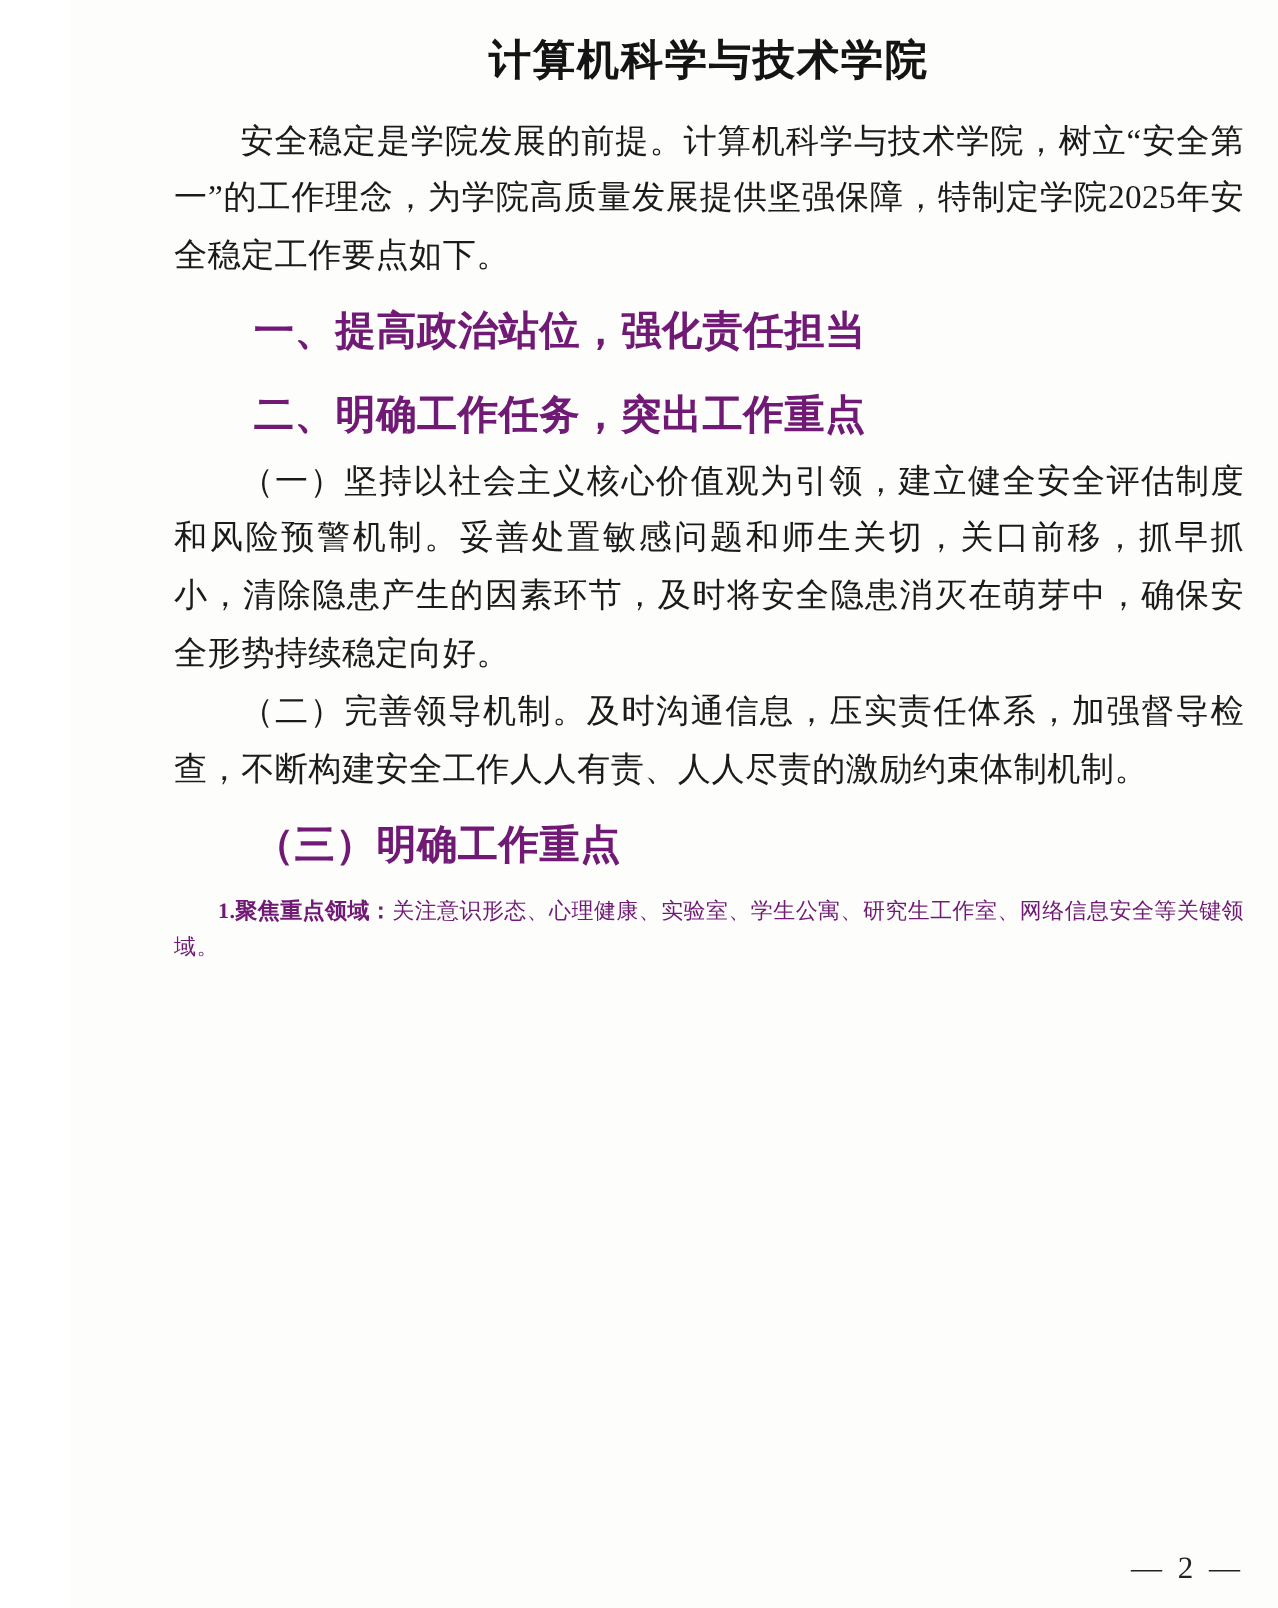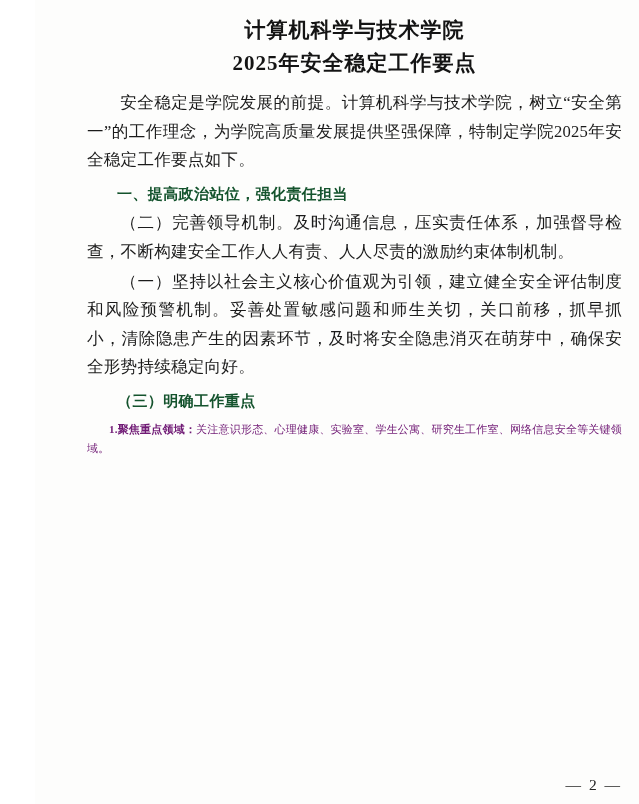--- a/index.html
+++ b/index.html
@@ -45,26 +45,26 @@
     font-size: 16.6px;
     line-height: 1.72;
     margin: 0 0 1px 0;
     text-align: justify;
     text-justify: inter-ideograph;
     text-indent: 2em;
     color: #1b1b1b;
     letter-spacing: 0.2px;
   }
   p.heading-para {
-    font-size: 15px;
+    font-size: 20px;
     font-weight: bold;
     line-height: 1.72;
     margin: 7px 0 2px 0;
     text-indent: 2em;
-    color: #14532d;
+    color: #701a75;
     letter-spacing: 0.4px;
   }
   p.sub-heading-para {
     font-size: 11px;
     line-height: 1.72;
     margin: 6px 0 1px 0;
     text-align: justify;
     text-justify: inter-ideograph;
     text-indent: 2em;
     color: #701a75;
@@ -82,34 +82,34 @@
     letter-spacing: 2px;
   }
 </style>
 </head>
 <body>
 
 <div class="page">
 
   <div class="title-block">
     <div class="doc-title">计算机科学与技术学院</div>
-    <div class="doc-subtitle">2025年安全稳定工作要点</div>
   </div>
 
   <div class="body-block">
 
     <p class="body-para">安全稳定是学院发展的前提。计算机科学与技术学院，树立“安全第一”的工作理念，为学院高质量发展提供坚强保障，特制定学院2025年安全稳定工作要点如下。</p>
 
     <p class="heading-para">一、提高政治站位，强化责任担当</p>
 
 
+    <p class="heading-para">二、明确工作任务，突出工作重点</p>
+
+    <p class="body-para">（一）坚持以社会主义核心价值观为引领，建立健全安全评估制度和风险预警机制。妥善处置敏感问题和师生关切，关口前移，抓早抓小，清除隐患产生的因素环节，及时将安全隐患消灭在萌芽中，确保安全形势持续稳定向好。</p>
 
     <p class="body-para">（二）完善领导机制。及时沟通信息，压实责任体系，加强督导检查，不断构建安全工作人人有责、人人尽责的激励约束体制机制。</p>
-
-    <p class="body-para">（一）坚持以社会主义核心价值观为引领，建立健全安全评估制度和风险预警机制。妥善处置敏感问题和师生关切，关口前移，抓早抓小，清除隐患产生的因素环节，及时将安全隐患消灭在萌芽中，确保安全形势持续稳定向好。</p>
 
     <p class="heading-para">（三）明确工作重点</p>
 
     <p class="sub-heading-para"><span class="lead">1.聚焦重点领域：</span><span>关注意识形态、心理健康、实验室、学生公寓、研究生工作室、网络信息安全等关键领域。</span></p>
 
 
   </div>
 
   <div class="page-number">— 2 —</div>
 

